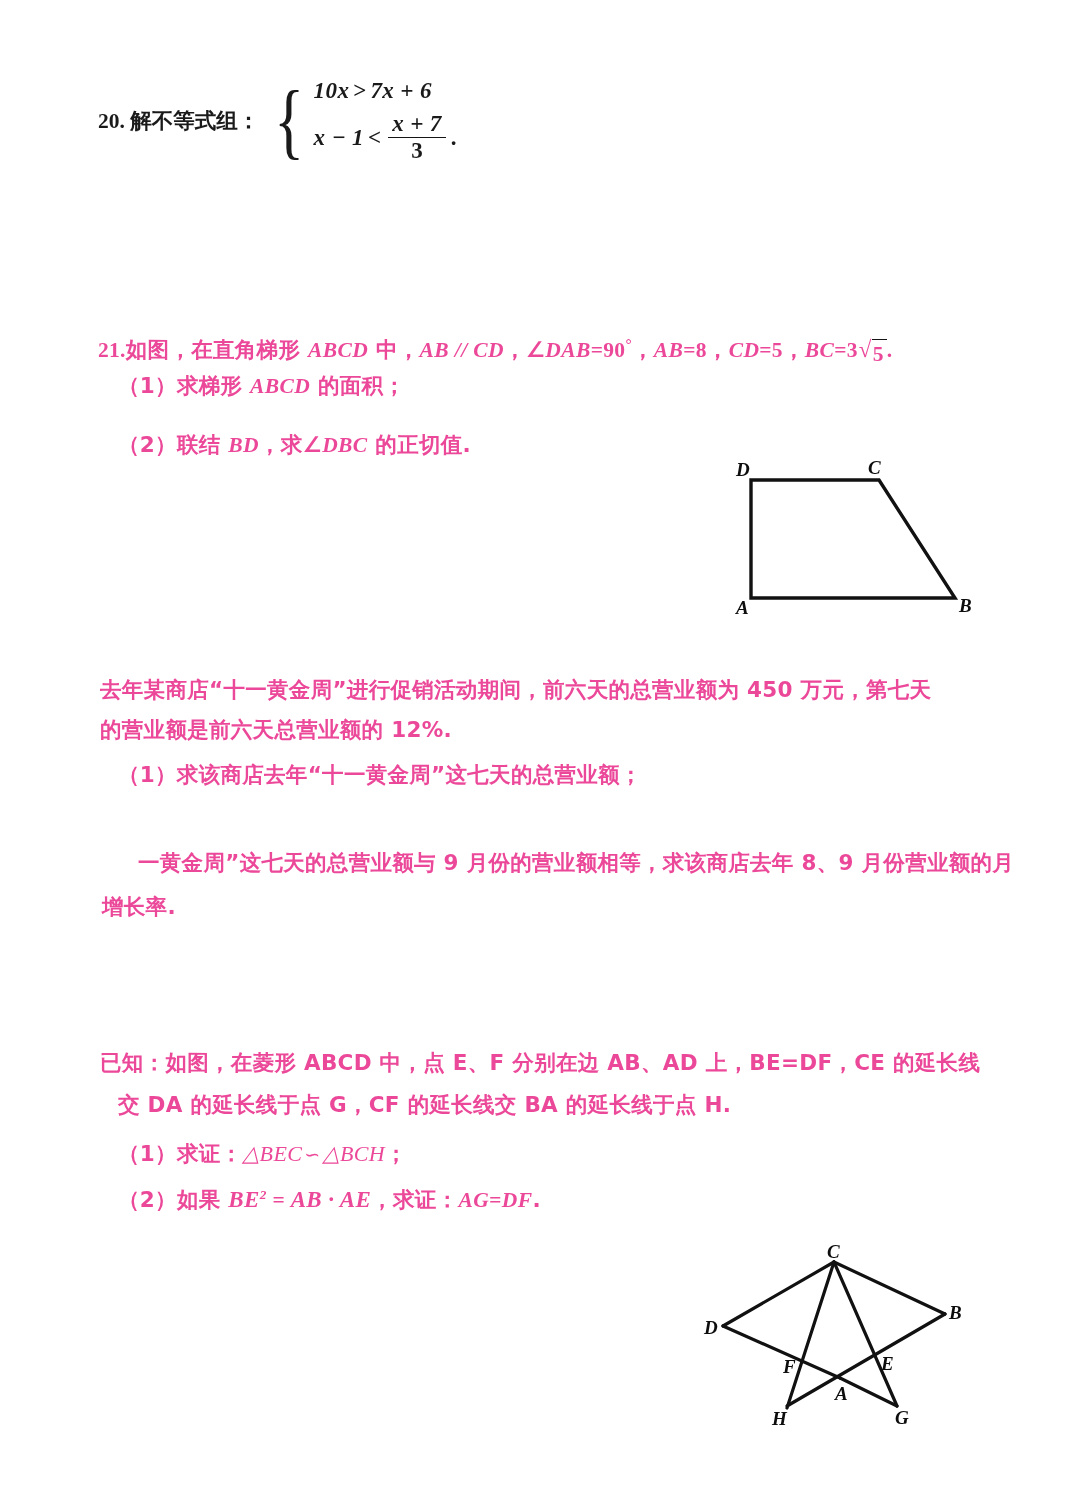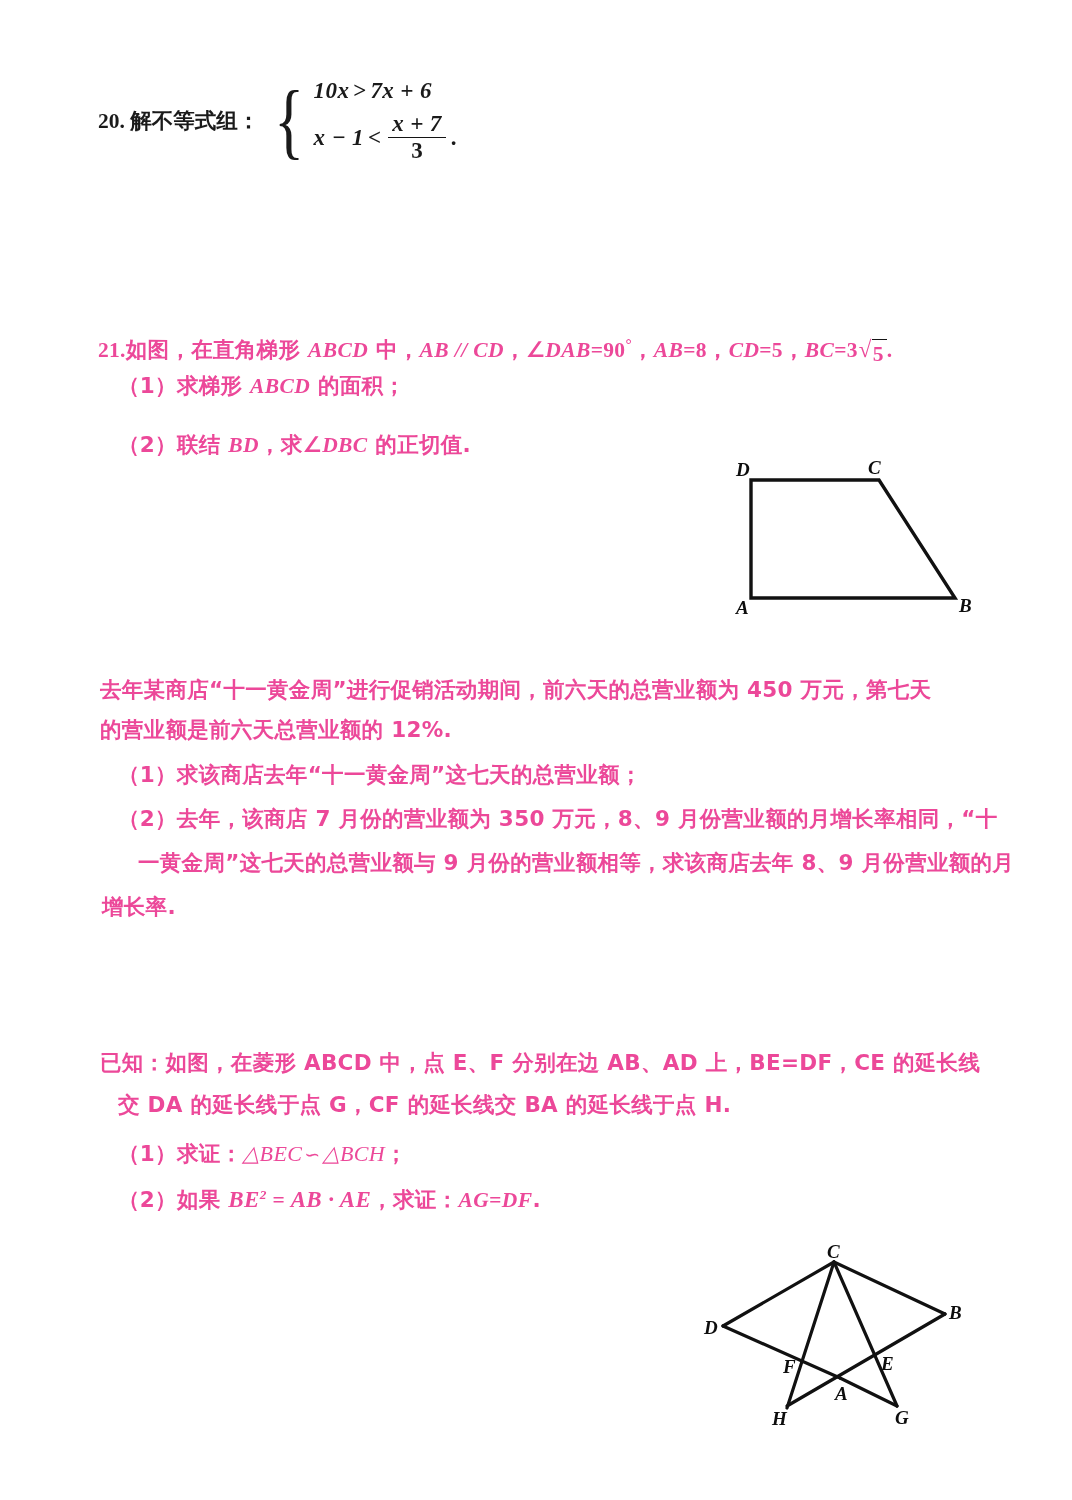--- a/index.html
+++ b/index.html
@@ -203,21 +203,20 @@
     <span class="fig-label" style="left:168px; top:12px;">C</span>
     <span class="fig-label" style="left:259px; top:150px;">B</span>
     <span class="fig-label" style="left:36px; top:152px;">A</span>
   </div>
 
   <div class="qline cjk" style="left:100px; top:677px;">
     <span>去年某商店“十一黄金周”进行促销活动期间，前六天的总营业额为 450 万元，第七天</span>
   </div>
   <div class="qline cjk" style="left:100px; top:717px;">的营业额是前六天总营业额的 12%.</div>
   <div class="qline cjk" style="left:118px; top:762px;">（1）求该商店去年“十一黄金周”这七天的总营业额；</div>
-  <div class="qline cjk" style="left:118px; top:806px;">（2）去年，该商店 7 月份的营业额为 350 万元，8、9 月份营业额的月增长率相同，“十</div>
   <div class="qline cjk" style="left:138px; top:850px;">一黄金周”这七天的总营业额与 9 月份的营业额相等，求该商店去年 8、9 月份营业额的月</div>
   <div class="qline cjk" style="left:102px; top:894px;">增长率.</div>
 
   <div class="qline cjk" style="left:100px; top:1050px;">已知：如图，在菱形 ABCD 中，点 E、F 分别在边 AB、AD 上，BE=DF，CE 的延长线</div>
   <div class="qline cjk" style="left:118px; top:1092px;">交 DA 的延长线于点 G，CF 的延长线交 BA 的延长线于点 H.</div>
 
   <div class="qline" style="left:118px; top:1140px;">
     <span class="cjk">（1）</span><span class="cjk">求证：</span><span class="tri-sym ital">△BEC</span><span class="sim-sym">∽</span><span class="tri-sym ital">△BCH</span><span class="cjk">；</span>
   </div>
 

